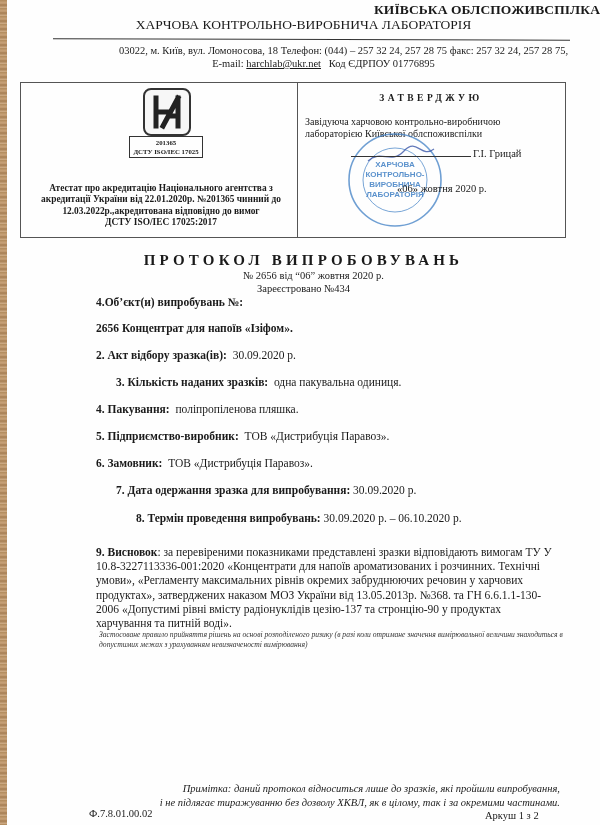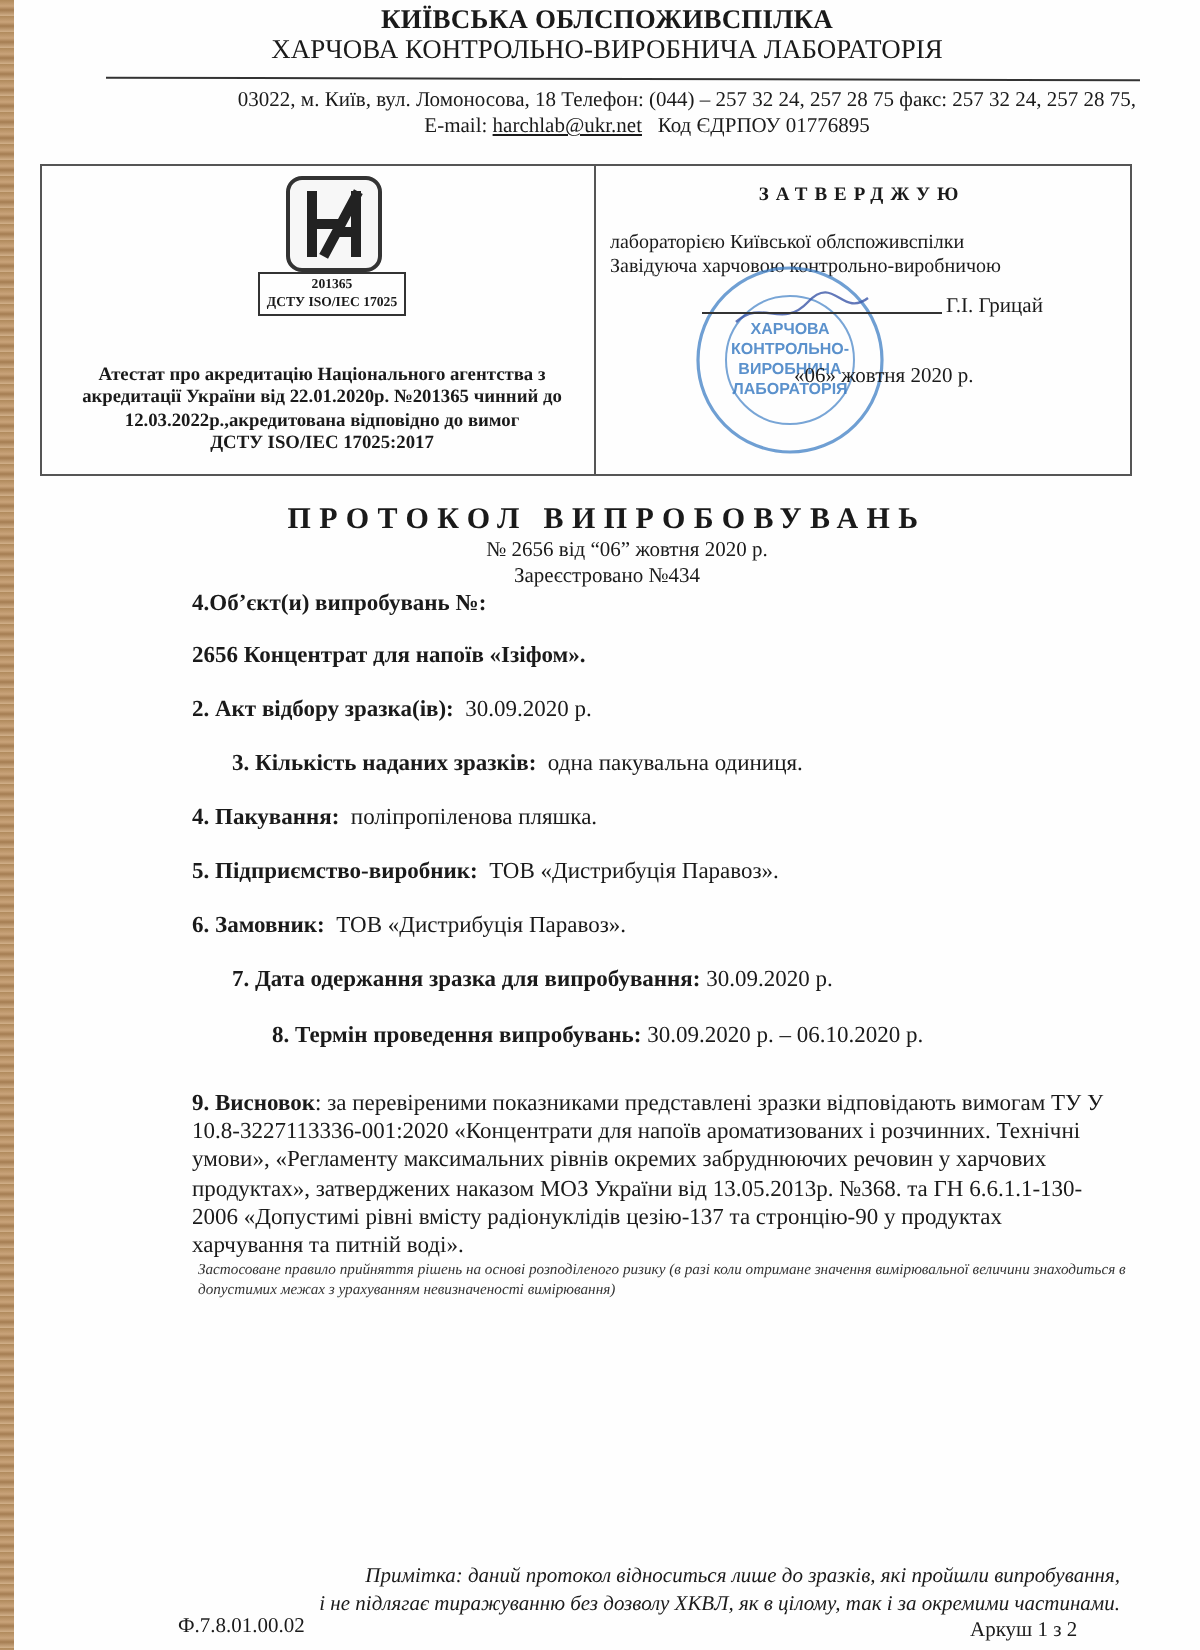--- a/index.html
+++ b/index.html
@@ -7,21 +7,21 @@
     width:600px; height:825px; position:relative; overflow:hidden;
     background:#fdfdfb;
     font-family:"Liberation Serif", serif; color:#1a1a1a;
   }
   .wood {
     position:absolute; left:0; top:0; width:7px; height:825px;
     background:repeating-linear-gradient(180deg,#b08a5c 0,#c9a37a 3px,#a57d52 5px,#d2b08a 8px);
   }
   .page { position:absolute; left:7px; top:0; right:0; bottom:0; background:#fefefe; }
   .abs { position:absolute; }
-  .h-org { left:0; right:0; top:2px; text-align:center; font-weight:bold; font-size:13.5px; letter-spacing:0.1px; }
+  .h-org { left:0; right:0; top:2px; text-align:right; font-weight:bold; font-size:13.5px; letter-spacing:0.1px; }
   .h-lab { left:0; right:0; top:17px; text-align:center; font-size:13.5px; }
   .hr { left:46px; right:30px; top:39px; border-top:1.2px solid #333; transform:rotate(0.15deg); }
   .addr { left:0; right:0; top:45px; text-align:center; font-size:10.5px; padding-left:80px; }
   .email { left:0; right:0; top:58px; text-align:center; font-size:10.5px; padding-left:40px; }
   .email a { color:#1a1a1a; text-decoration:underline; }
   .boxwrap { left:13px; top:82px; width:544px; height:154px; border:1px solid #555; }
   .boxdiv { position:absolute; left:276px; top:0; bottom:0; border-left:1px solid #555; }
   .logo { position:absolute; left:122px; top:5px; width:44px; height:44px; border:2px solid #333; border-radius:8px; background:#f7f7f7; }
   .logo svg { width:44px; height:44px; }
   .certbox { position:absolute; left:108px; top:53px; width:72px; border:1px solid #333; text-align:center; font-size:6.8px; font-weight:bold; line-height:9px; padding:1px 0; }
@@ -73,22 +73,22 @@
       <div>Атестат про акредитацію Національного агентства з</div>
       <div>акредитації України від 22.01.2020р. №201365 чинний до</div>
       <div>12.03.2022р.,акредитована відповідно до вимог</div>
       <div>ДСТУ  ISO/IEC 17025:2017</div>
     </div>
 
     <div class="boxdiv"></div>
 
     <div class="approve-title">ЗАТВЕРДЖУЮ</div>
     <div class="approve-role">
+      <div>Завідуюча харчовою контрольно-виробничою</div>
       <div>лабораторією Київської  облспоживспілки</div>
-      <div>Завідуюча харчовою контрольно-виробничою</div>
     </div>
     <svg class="stamp" viewBox="0 0 98 98">
       <circle cx="49" cy="49" r="46" fill="none" stroke="#3f7fc4" stroke-width="1.6" opacity="0.75"></circle>
       <circle cx="49" cy="49" r="32" fill="none" stroke="#3f7fc4" stroke-width="1" opacity="0.7"></circle>
       <text x="49" y="36" text-anchor="middle" font-size="8" font-weight="bold" fill="#3f7fc4" opacity="0.85" font-family="Liberation Sans, sans-serif">ХАРЧОВА</text>
       <text x="49" y="46" text-anchor="middle" font-size="8" font-weight="bold" fill="#3f7fc4" opacity="0.85" font-family="Liberation Sans, sans-serif">КОНТРОЛЬНО-</text>
       <text x="49" y="56" text-anchor="middle" font-size="8" font-weight="bold" fill="#3f7fc4" opacity="0.85" font-family="Liberation Sans, sans-serif">ВИРОБНИЧА</text>
       <text x="49" y="66" text-anchor="middle" font-size="8" font-weight="bold" fill="#3f7fc4" opacity="0.85" font-family="Liberation Sans, sans-serif">ЛАБОРАТОРІЯ</text>
       <path d="M22 30 C35 18, 45 34, 58 20 S75 28, 88 18" stroke="#3b56a8" stroke-width="1.2" fill="none" opacity="0.8"></path>
     </svg>

